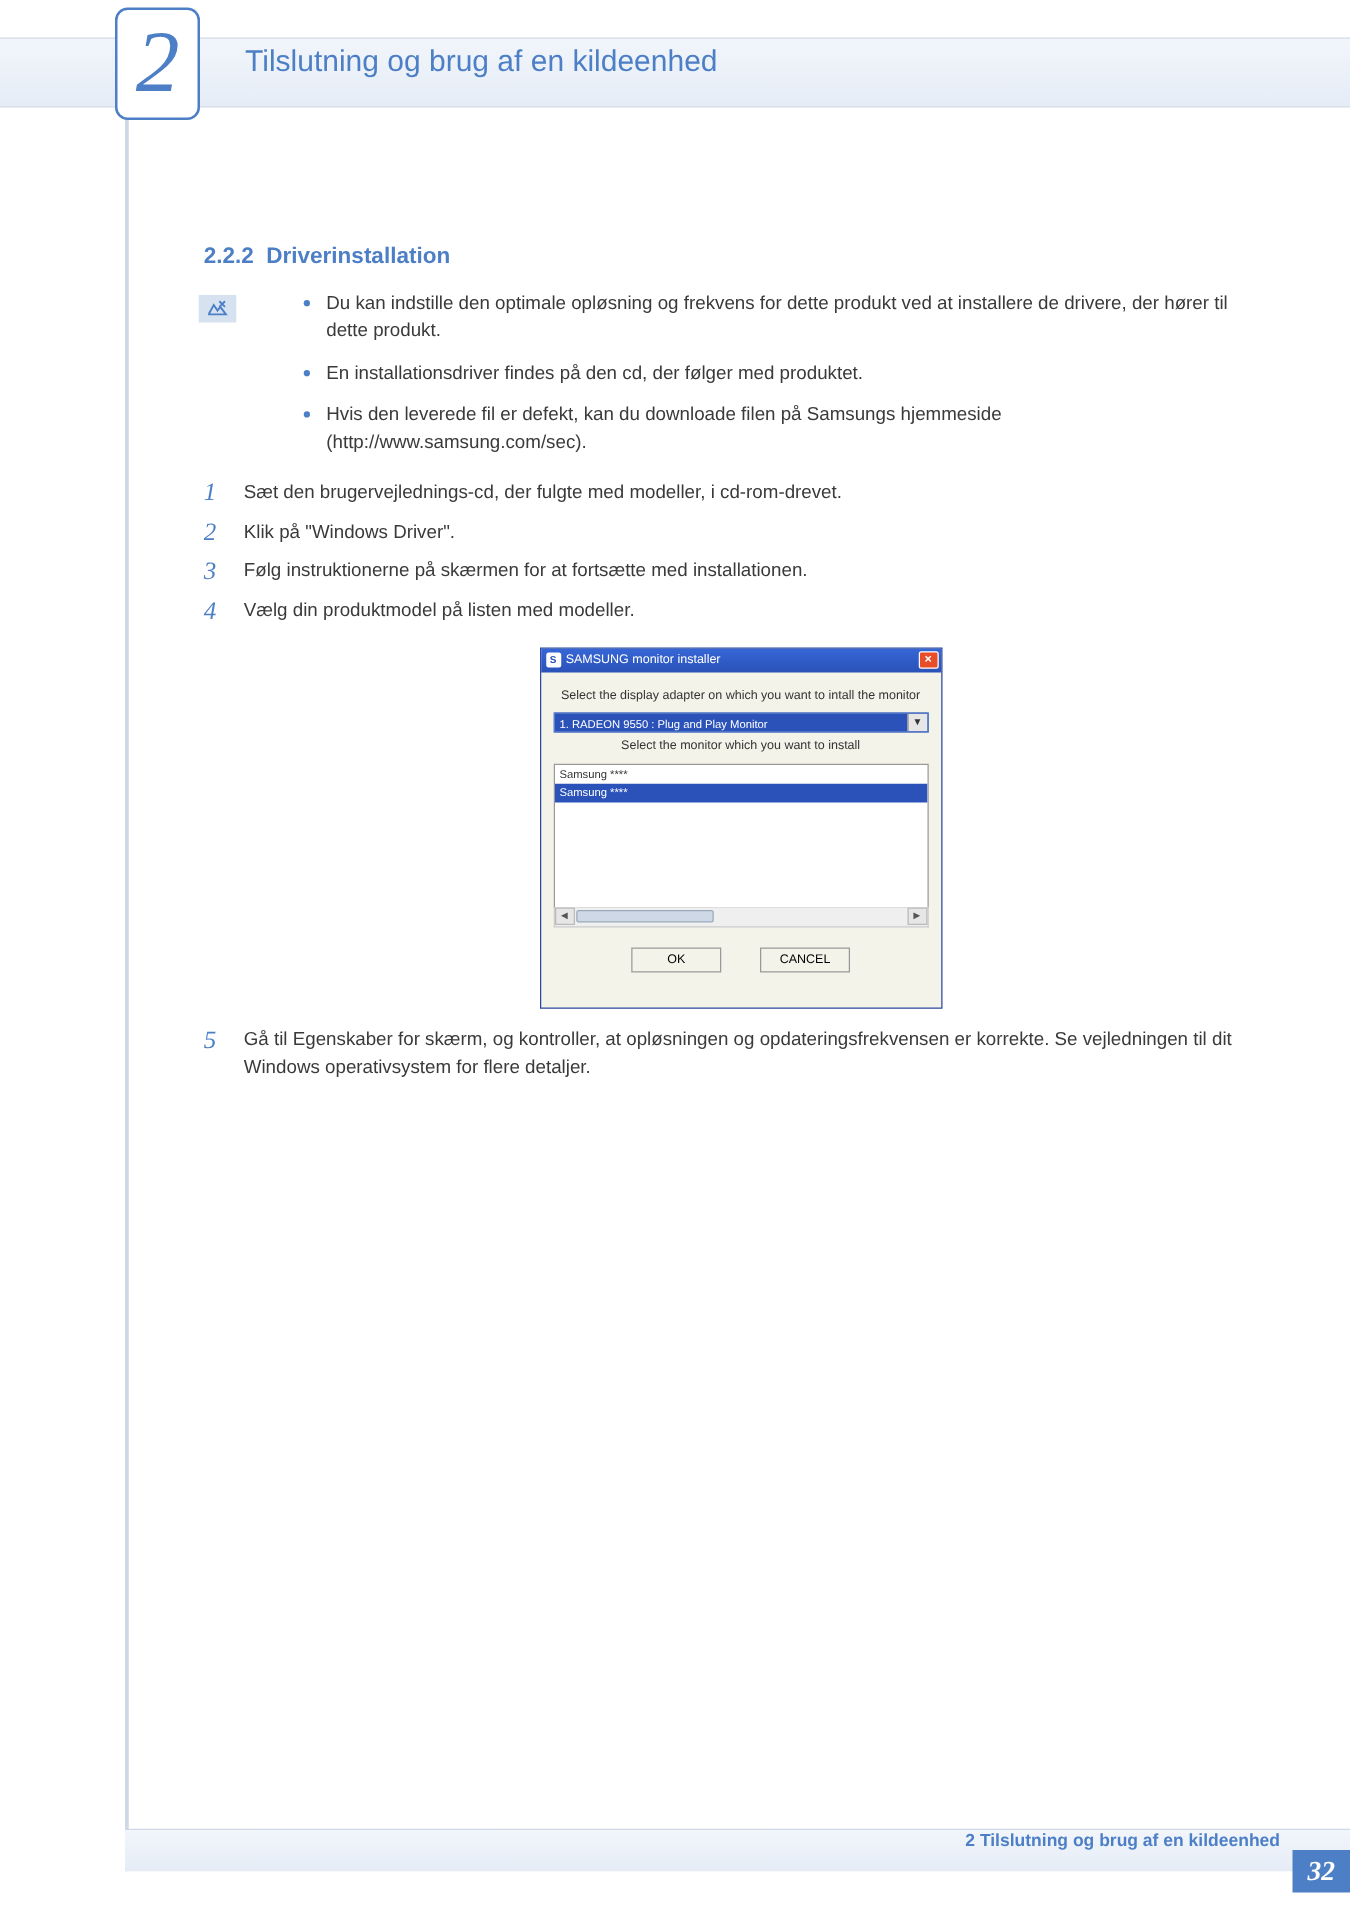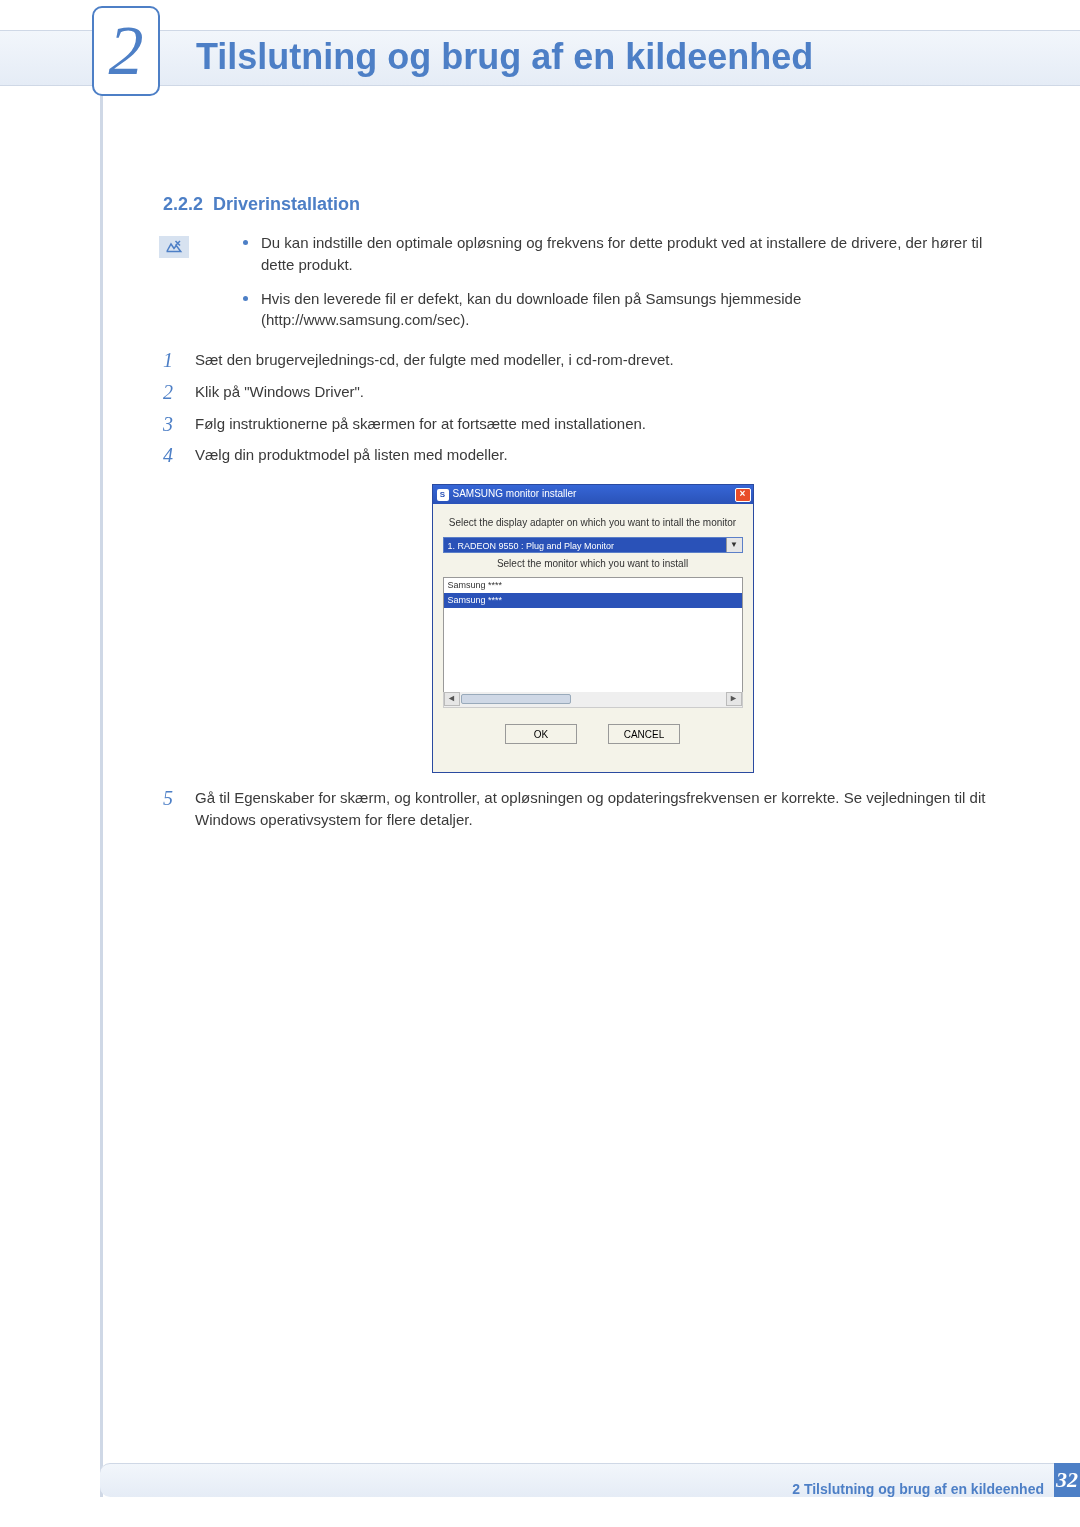--- a/index.html
+++ b/index.html
@@ -2,21 +2,21 @@
 <html><head>
 <meta charset="utf-8">
 <style>
   * { margin: 0; padding: 0; box-sizing: border-box; }
   body { width: 1080px; height: 1527px; font-family: Arial, Helvetica, sans-serif; background: #fff; position: relative; }
 
   
   .header-band { position: absolute; top: 30px; left: 0; right: 0; height: 56px; background: linear-gradient(#f2f6fb, #e5ecf6); border-top: 1px solid #cfd8e6; border-bottom: 1px solid #cfd8e6; }
   .chapter-badge { position: absolute; top: 6px; left: 92px; width: 68px; height: 90px; background: #fff; border: 2px solid #4d7fc6; border-radius: 10px; display: flex; align-items: center; justify-content: center; }
   .chapter-badge span { font-size: 70px; font-weight: 300; color: #4d7fc6; font-style: italic; font-family: Georgia, 'Times New Roman', serif; }
-  .chapter-title { position: absolute; top: 36px; left: 196px; font-size: 36px; color: #4d7fc6; font-weight: 700; }
+  .chapter-title { position: absolute; top: 36px; left: 196px; font-size: 24px; color: #4d7fc6; font-weight: 400; }
 
   
   .section-heading { position: absolute; top: 194px; left: 163px; font-size: 18px; color: #4d7fc6; font-weight: 700; }
 
   
   .content { position: absolute; top: 232px; left: 163px; right: 90px; font-size: 15px; color: #3a3a3a; line-height: 1.45; }
 
   .noteblock { position: relative; padding-left: 80px; }
   .note-icon { position: absolute; left: -4px; top: 4px; width: 30px; height: 22px; background: #d7e2f0; display: flex; align-items: center; justify-content: center; }
   .note-icon svg { width: 18px; height: 18px; }
@@ -42,23 +42,23 @@
   .installer-body .listbox .row-sel { padding: 1px 4px; font-size: 9px; background: #2a52b8; color: #fff; }
   .installer-body .hscroll { height: 16px; background: #efefef; border: 1px solid #ccc; border-top: none; margin-top: -1px; position: relative; }
   .installer-body .hscroll .btn { position: absolute; top: 0; width: 16px; height: 14px; background: #e6e6e6; border: 1px solid #bbb; display: flex; align-items: center; justify-content: center; font-size: 9px; color: #555; }
   .installer-body .hscroll .btn.l { left: 0; }
   .installer-body .hscroll .btn.r { right: 0; }
   .installer-body .hscroll .thumb { position: absolute; left: 17px; top: 2px; height: 10px; width: 110px; background: #cfd8e6; border: 1px solid #9ab; border-radius: 2px; }
   .installer-buttons { display: flex; justify-content: center; gap: 31px; margin-top: 16px; }
   .installer-buttons button { width: 72px; height: 20px; font-size: 10px; background: #f4f3e9; border: 1px solid #999; cursor: pointer; }
 
   
-  .footer-bar { position: absolute; bottom: 30px; left: 100px; right: 0; height: 34px; background: linear-gradient(#f2f6fb,#e5ecf6); border-top: 1px solid #cfd8e6; display: flex; align-items: flex-end; justify-content: flex-end; border-radius: 10px; }
+  .footer-bar { position: absolute; bottom: 30px; left: 100px; right: 0; height: 34px; background: linear-gradient(#f2f6fb,#e5ecf6); border-top: 1px solid #cfd8e6; display: flex; align-items: flex-start; justify-content: flex-end; }
   .footer-bar .ftxt { font-size: 14px; color: #4d7fc6; font-weight: 700; margin-right: 0; }
-  .footer-bar .pagen { width: 26px; height: 34px; background: #4d7fc6; color: #fff; display: flex; align-items: center; justify-content: center; font-size: 22px; font-weight: 700; font-style: italic; font-family: Georgia, 'Times New Roman', serif; margin-left: 10px; }
+  .footer-bar .pagen { width: 46px; height: 34px; background: #4d7fc6; color: #fff; display: flex; align-items: center; justify-content: center; font-size: 22px; font-weight: 700; font-style: italic; font-family: Georgia, 'Times New Roman', serif; margin-left: 10px; margin-top: 16px; }
   .left-stripe { position: absolute; left: 100px; top: 30px; bottom: 30px; width: 3px; background: #cfd8e6; }
 </style>
 </head>
 <body>
 
 <div class="left-stripe"></div>
 
 <div class="header-band"></div>
 <div class="chapter-badge">
   <span>2</span>
@@ -73,20 +73,21 @@
 
   <div class="noteblock">
     <div class="note-icon">
       <svg viewBox="0 0 24 24">
           <path fill="none" stroke="#4d7fc6" stroke-width="2" d="M3 17l5-9 4 6 3-4 6 8H3z"></path>
           <path fill="none" stroke="#4d7fc6" stroke-width="2" d="M14 4l6 6M20 4l-6 6"></path>
         </svg>
     </div>
     <ul class="note-list">
       <li><span>Du kan indstille den optimale opløsning og frekvens for dette produkt ved at installere de drivere, der hører til dette produkt.</span></li>
+      <li><span>En installationsdriver findes på den cd, der følger med produktet.</span></li>
       <li><span>Hvis den leverede fil er defekt, kan du downloade filen på Samsungs hjemmeside (http://www.samsung.com/sec).</span></li>
     </ul>
   </div>
 
   <ol class="numbered">
     <li><span class="num">1</span><span>Sæt den brugervejlednings-cd, der fulgte med modeller, i cd-rom-drevet.</span></li>
     <li><span class="num">2</span><span>Klik på "Windows Driver".</span></li>
     <li><span class="num">3</span><span>Følg instruktionerne på skærmen for at fortsætte med installationen.</span></li>
     <li><span class="num">4</span><span>Vælg din produktmodel på listen med modeller.</span>
 

